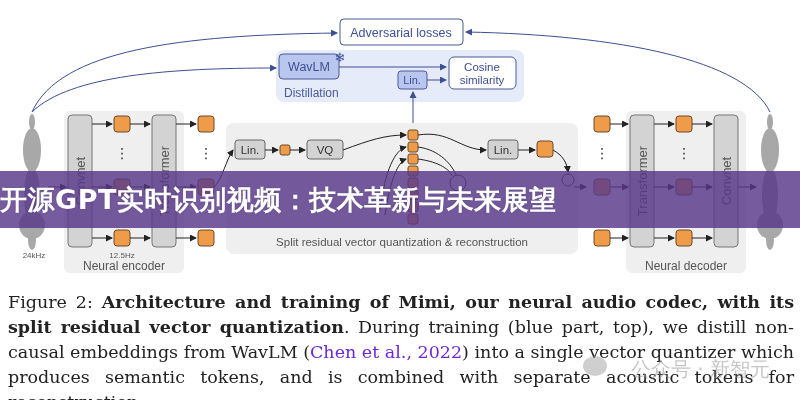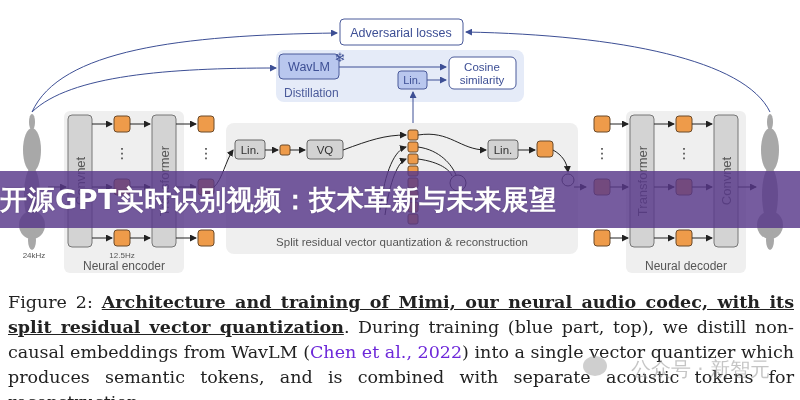--- a/index.html
+++ b/index.html
@@ -2,21 +2,21 @@
 <html><head>
 <meta charset="utf-8">
 <style>
   html,body{margin:0;padding:0;}
   body{width:800px;height:400px;background:#fff;position:relative;overflow:hidden;font-family:"Liberation Sans",sans-serif;}
   #fig{position:absolute;left:0;top:0;}
   .lbl{font-family:"Liberation Sans",sans-serif;}
   #banner{position:absolute;left:0;top:171px;width:800px;height:57px;background:rgba(88,56,138,0.82);display:flex;align-items:center;justify-content:flex-start;}
   #banner-text{color:#fff;font-family:"DejaVu Sans",sans-serif;font-weight:bold;font-size:27px;letter-spacing:0.5px;text-shadow:0 0 2px rgba(0,0,0,0.2);}
   #caption{position:absolute;left:8px;top:290px;width:786px;font-family:"DejaVu Serif","Liberation Serif",serif;font-size:17.5px;line-height:25px;color:#222;text-align:justify;}
-  #caption .b{font-weight:bold;text-decoration:underline;}
+  #caption .b{font-weight:bold;}
   #caption .cite{color:#6d28d9;}
   #watermark{position:absolute;left:583px;top:356px;color:rgba(150,150,150,0.55);font-family:"DejaVu Sans",sans-serif;font-size:20px;display:flex;align-items:flex-start;gap:24px;}
   #wm-icon{width:24px;height:20px;border-radius:50%;background:rgba(160,160,160,0.5);display:inline-block;}
 </style>
 </head>
 <body>
 
 <svg id="fig" width="800" height="285" viewBox="0 0 800 285">
   <defs>
     <marker id="ab" markerWidth="7" markerHeight="7" refX="6" refY="3.5" orient="auto">

